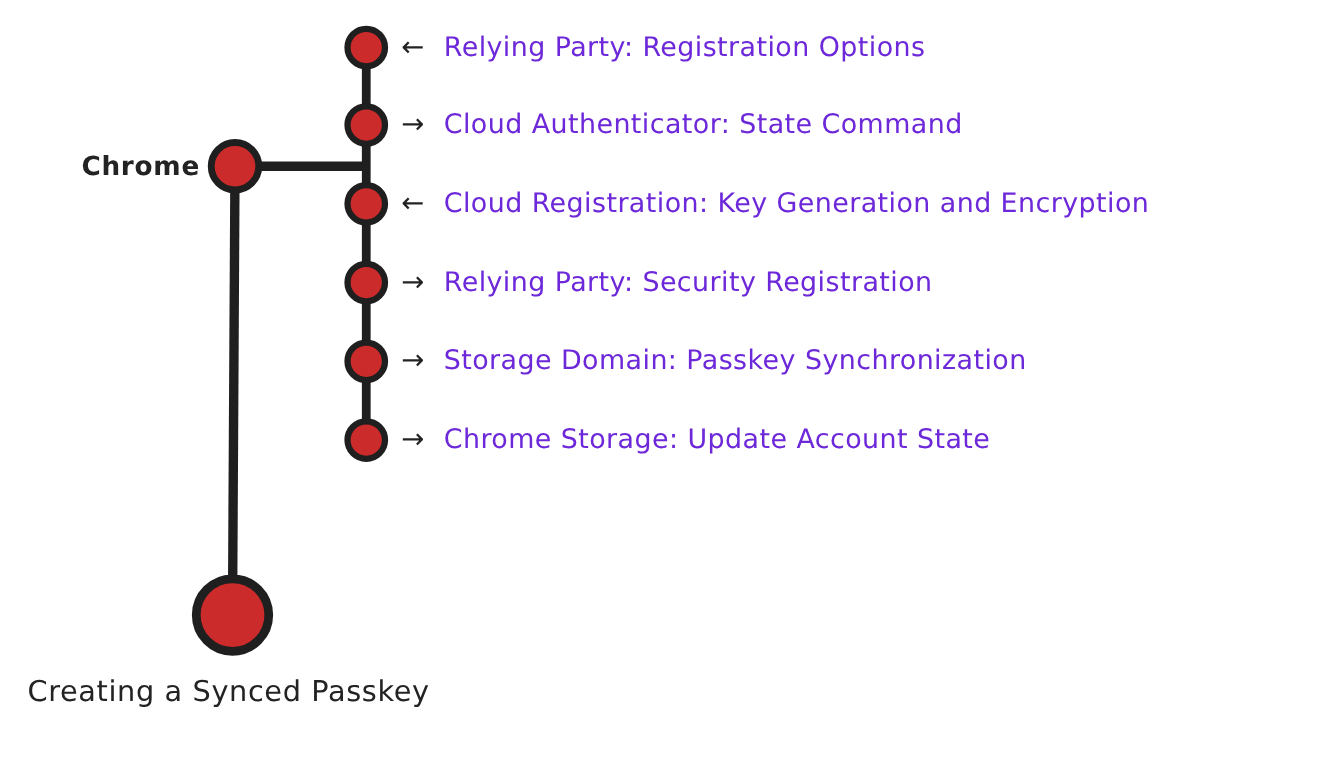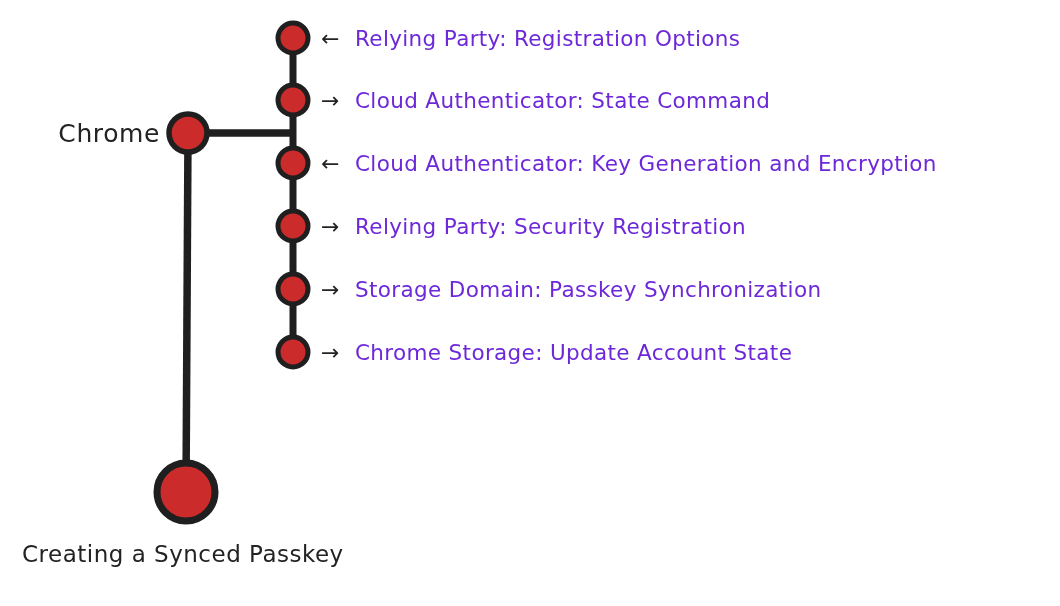--- a/index.html
+++ b/index.html
@@ -28,24 +28,25 @@
   .node-label,
   .step-row,
   .caption-text {
     position: absolute;
     white-space: nowrap;
     color: #232323;
     font-family: "DejaVu Sans", sans-serif;
   }
   
   .node-label {
-    font-size: 25px;
+    font-size: 21px;
     letter-spacing: 0.6px;
     text-align: right;
     transform: translateY(-50%);
+    font-weight: bold;
   }
   
   .step-row {
     display: flex;
     align-items: center;
     font-size: 21.5px;
     letter-spacing: 0.35px;
     transform: translateY(-50%);
   }
   .step-arrow {
@@ -93,21 +94,21 @@
   <div class="step-row" style="left: 321px; top: 38px;">
         <span class="step-arrow">←</span>
         <span class="step-text">Relying Party: Registration Options</span>
       </div>
       <div class="step-row" style="left: 321px; top: 100px;">
         <span class="step-arrow">→</span>
         <span class="step-text">Cloud Authenticator: State Command</span>
       </div>
       <div class="step-row" style="left: 321px; top: 163px;">
         <span class="step-arrow">←</span>
-        <span class="step-text">Cloud Authenticator: Key Generation and Encryption</span>
+        <span class="step-text">Cloud Registration: Key Generation and Encryption</span>
       </div>
       <div class="step-row" style="left: 321px; top: 226px;">
         <span class="step-arrow">→</span>
         <span class="step-text">Relying Party: Security Registration</span>
       </div>
       <div class="step-row" style="left: 321px; top: 289px;">
         <span class="step-arrow">→</span>
         <span class="step-text">Storage Domain: Passkey Synchronization</span>
       </div>
       <div class="step-row" style="left: 321px; top: 352px;">

